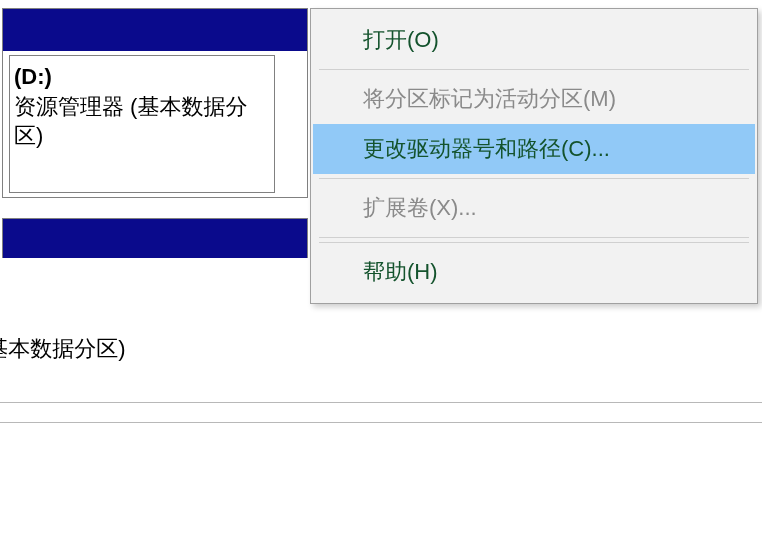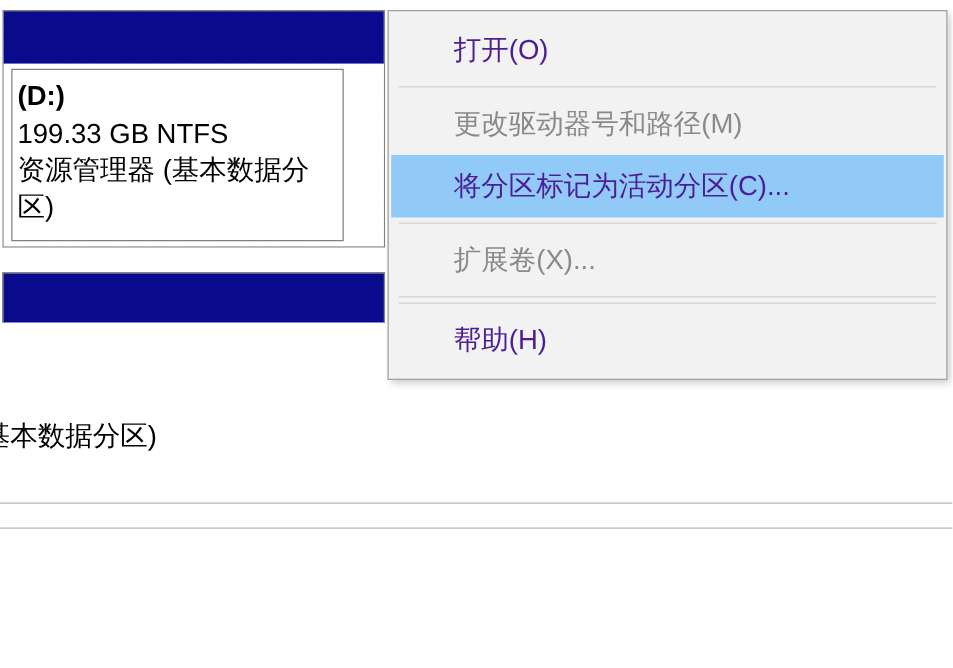--- a/index.html
+++ b/index.html
@@ -103,21 +103,21 @@
     top: 8px;
     width: 448px;
     background: #f2f2f2;
     border: 1px solid #a0a0a0;
     box-shadow: 3px 3px 6px rgba(0,0,0,0.2);
     padding: 6px 2px;
     font-size: 22px;
   }
   .menu-item {
     padding: 10px 14px 10px 50px;
-    color: #4c1d95;
+    color: #14532d;
     white-space: nowrap;
   }
   .menu-item.disabled {
     color: #8a8a8a;
   }
   .menu-item.highlight {
     background: #91c9f7;
   }
   .menu-sep {
     height: 1px;
@@ -128,37 +128,36 @@
 </head>
 <body>
 
 <div class="disk-pane">
 
   <div class="disk-outer diagonal-hatch">
     <div class="disk-header"></div>
     <div class="disk-body-wrap diagonal-hatch">
       <div class="partition-box">
         <div class="label">(D:)</div>
-        <div>199.33 GB NTFS</div>
         <div>资源管理器 (基本数据分区)</div>
       </div>
     </div>
   </div>
 
   <div class="second-strip"></div>
 
   <div class="lower-text">转储, 基本数据分区)</div>
 
   <div class="hline1"></div>
   <div class="hline2"></div>
 </div>
 
 <div class="context-menu">
   <div class="menu-item">打开(O)</div>
   <div class="menu-sep"></div>
-  <div class="menu-item disabled">更改驱动器号和路径(M)</div>
-  <div class="menu-item highlight">将分区标记为活动分区(C)...</div>
+  <div class="menu-item disabled">将分区标记为活动分区(M)</div>
+  <div class="menu-item highlight">更改驱动器号和路径(C)...</div>
   <div class="menu-sep"></div>
   <div class="menu-item disabled">扩展卷(X)...</div>
   <div class="menu-sep"></div>
   <div class="menu-sep"></div>
   <div class="menu-item">帮助(H)</div>
 </div>
 
 </body></html>

